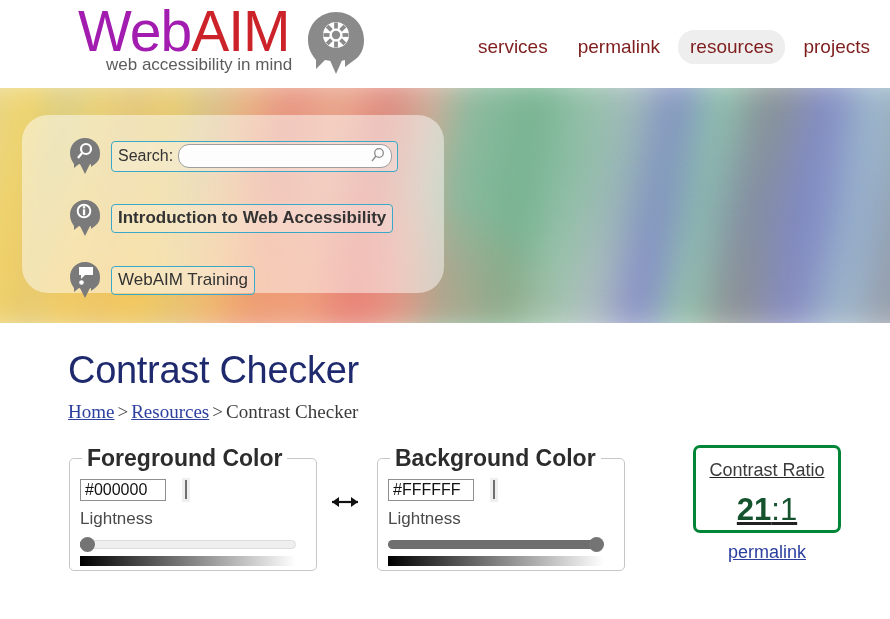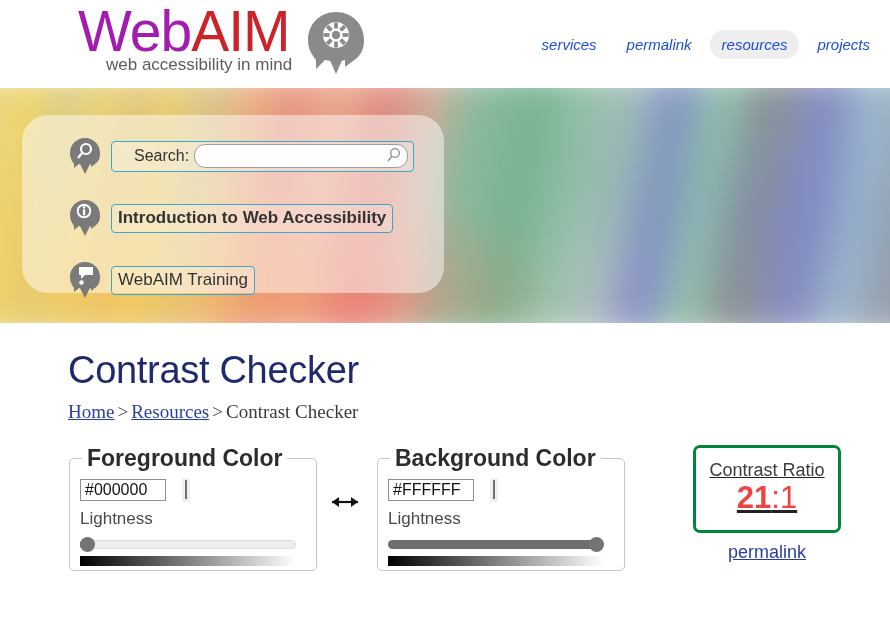--- a/index.html
+++ b/index.html
@@ -58,27 +58,26 @@
 
   .nav {
     position: absolute;
     right: 8px;
     top: 30px;
     display: flex;
     align-items: center;
     gap: 6px;
   }
   .nav-item {
-    font-size: 15px;
-    color: #1d4ed8;
+    font-size: 19px;
+    color: #7f1d1d;
     padding: 6px 12px;
     border-radius: 16px;
     white-space: nowrap;
     cursor: pointer;
-    font-style: italic;
   }
   .nav-item.active {
     background: #eeeeee;
   }
 
   
   .banner {
     position: relative;
     height: 235px;
     overflow: hidden;
@@ -159,21 +158,21 @@
     height: 38px;
     flex: none;
     margin-right: 9px;
   }
 
   .search-box {
     display: flex;
     align-items: center;
     border: 1px solid #3aa8c8;
     border-radius: 4px;
-    padding: 2px 5px 3px 22px;
+    padding: 2px 5px 3px 6px;
     background: rgba(255,255,255,0.22);
   }
   .search-label {
     font-size: 16px;
     color: #333;
     margin-right: 5px;
     white-space: nowrap;
   }
   .search-field {
     position: relative;
@@ -349,23 +348,23 @@
     text-align: center;
     padding-top: 12px;
     text-decoration: underline;
   }
   .ratio-label {
     font-size: 18px;
     color: #3c3c3c;
     line-height: 20px;
   }
   .ratio-value {
-    margin-top: 1px;
+    margin-top: 13px;
     font-size: 31px;
-    color: #ef4444;
+    color: #14532d;
     line-height: 34px;
   }
   .ratio-value .num {
     font-weight: bold;
   }
   .permalink-wrap {
     text-align: center;
     margin-top: 9px;
     width: 148px;
   }

